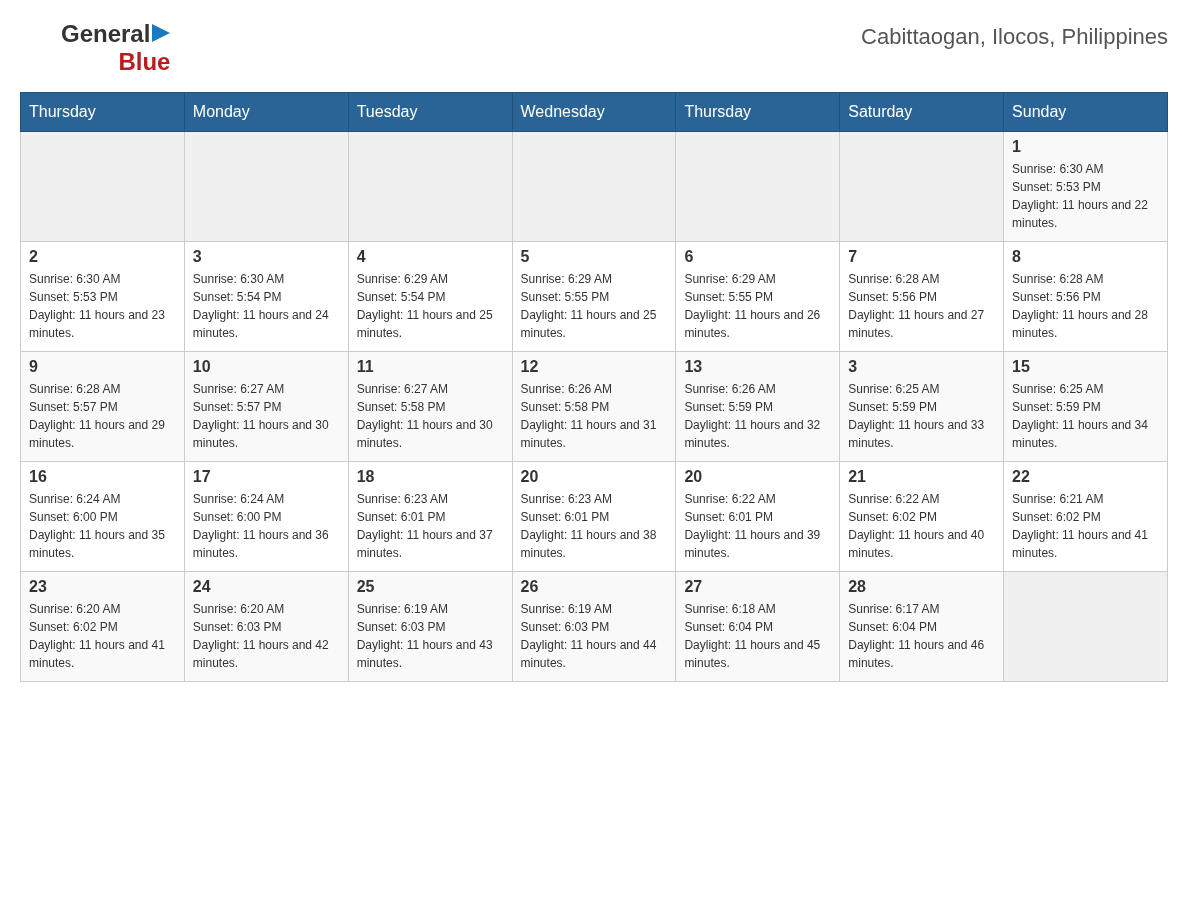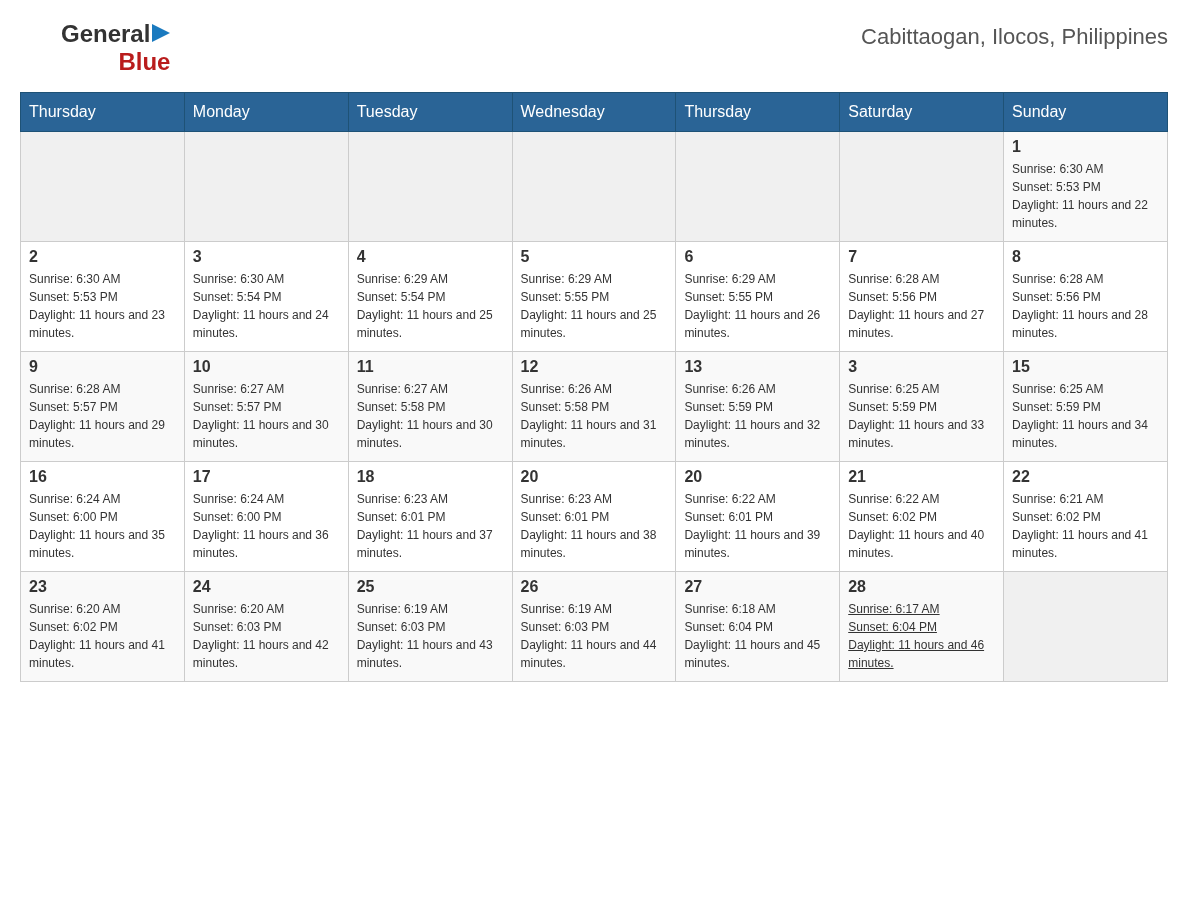--- a/index.html
+++ b/index.html
@@ -296,20 +296,20 @@
 Daylight: 11 hours and 44 minutes.</div>
         </td>
         <td>
           <span class="day-number">27</span>
           <div class="day-info" style="white-space: pre-line;">Sunrise: 6:18 AM
 Sunset: 6:04 PM
 Daylight: 11 hours and 45 minutes.</div>
         </td>
         <td>
           <span class="day-number">28</span>
-          <div class="day-info" style="white-space: pre-line; text-decoration: underline;">Sunrise: 6:17 AM
+          <div class="day-info" style="white-space: pre-line;">Sunrise: 6:17 AM
 Sunset: 6:04 PM
 Daylight: 11 hours and 46 minutes.</div>
         </td>
         <td class="empty-cell"></td>
       </tr>
     </tbody>
 </table>
 
 </body></html>

